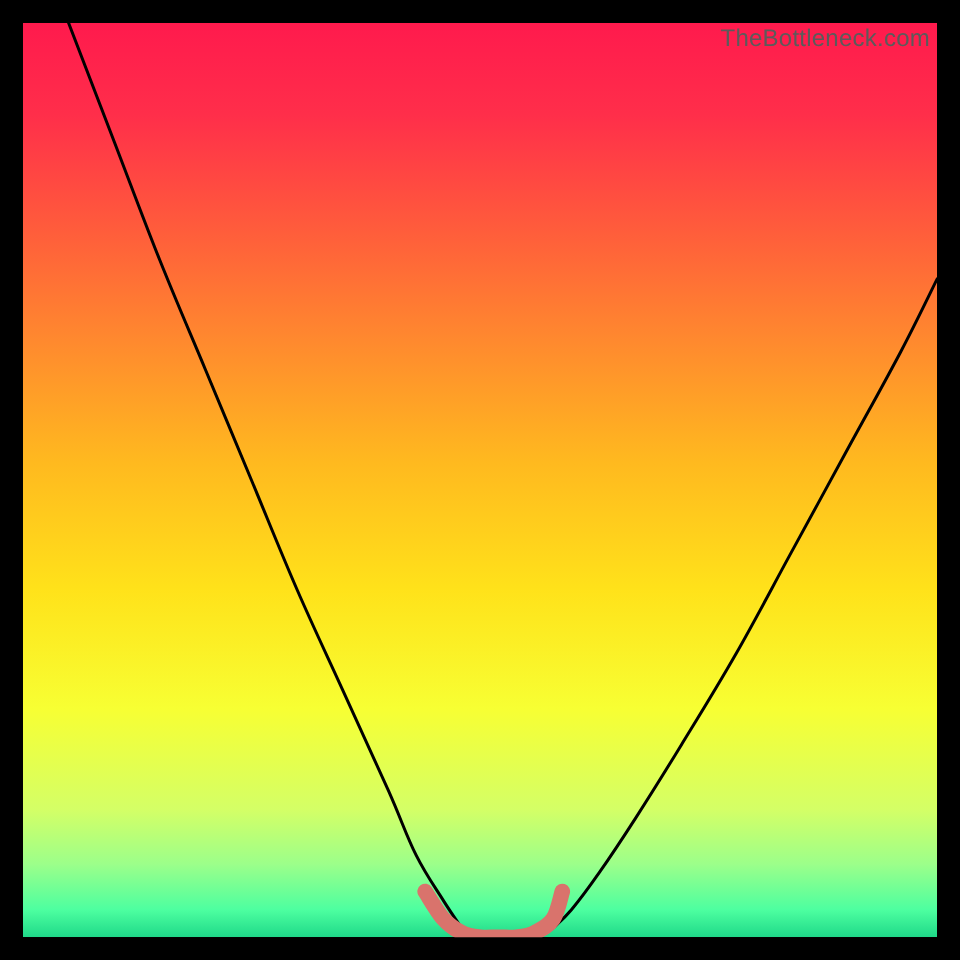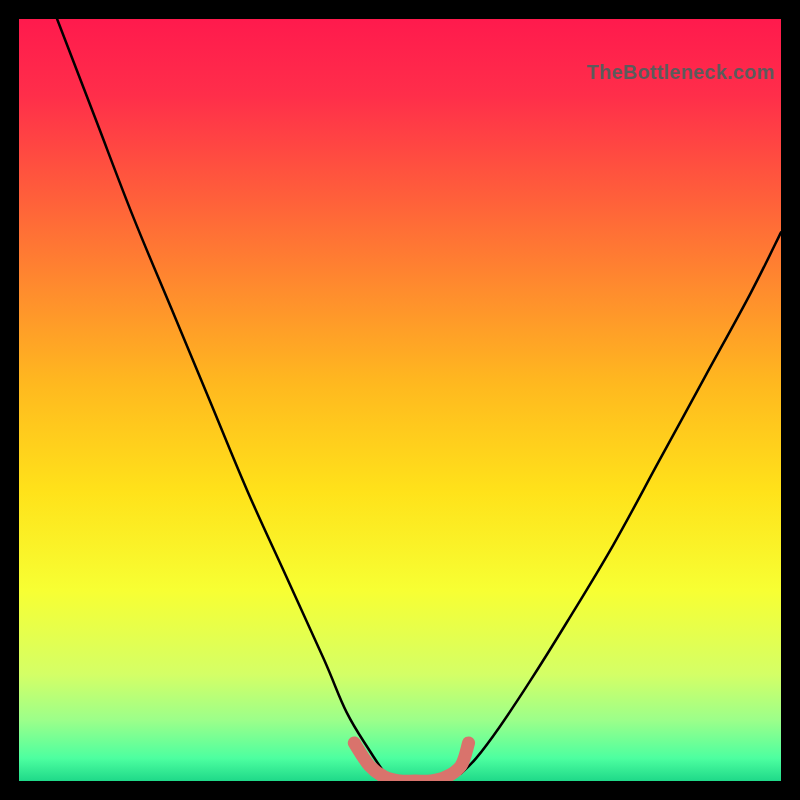--- a/index.html
+++ b/index.html
@@ -25,24 +25,23 @@
     top: 0;
     width: 762px;
     height: 762px;
   }
   .watermark {
     position: absolute;
     top: 2px;
     right: 6px;
     color: #5b5b5b;
     font-size: 20px;
-    font-weight: 700;
+    font-weight: 400;
     letter-spacing: 0.2px;
     user-select: none;
-    margin-top: 40px;
   }
   svg.curve {
     position: absolute;
     left: 0;
     top: 0;
     width: 762px;
     height: 762px;
     overflow: visible;
   }
 </style>

